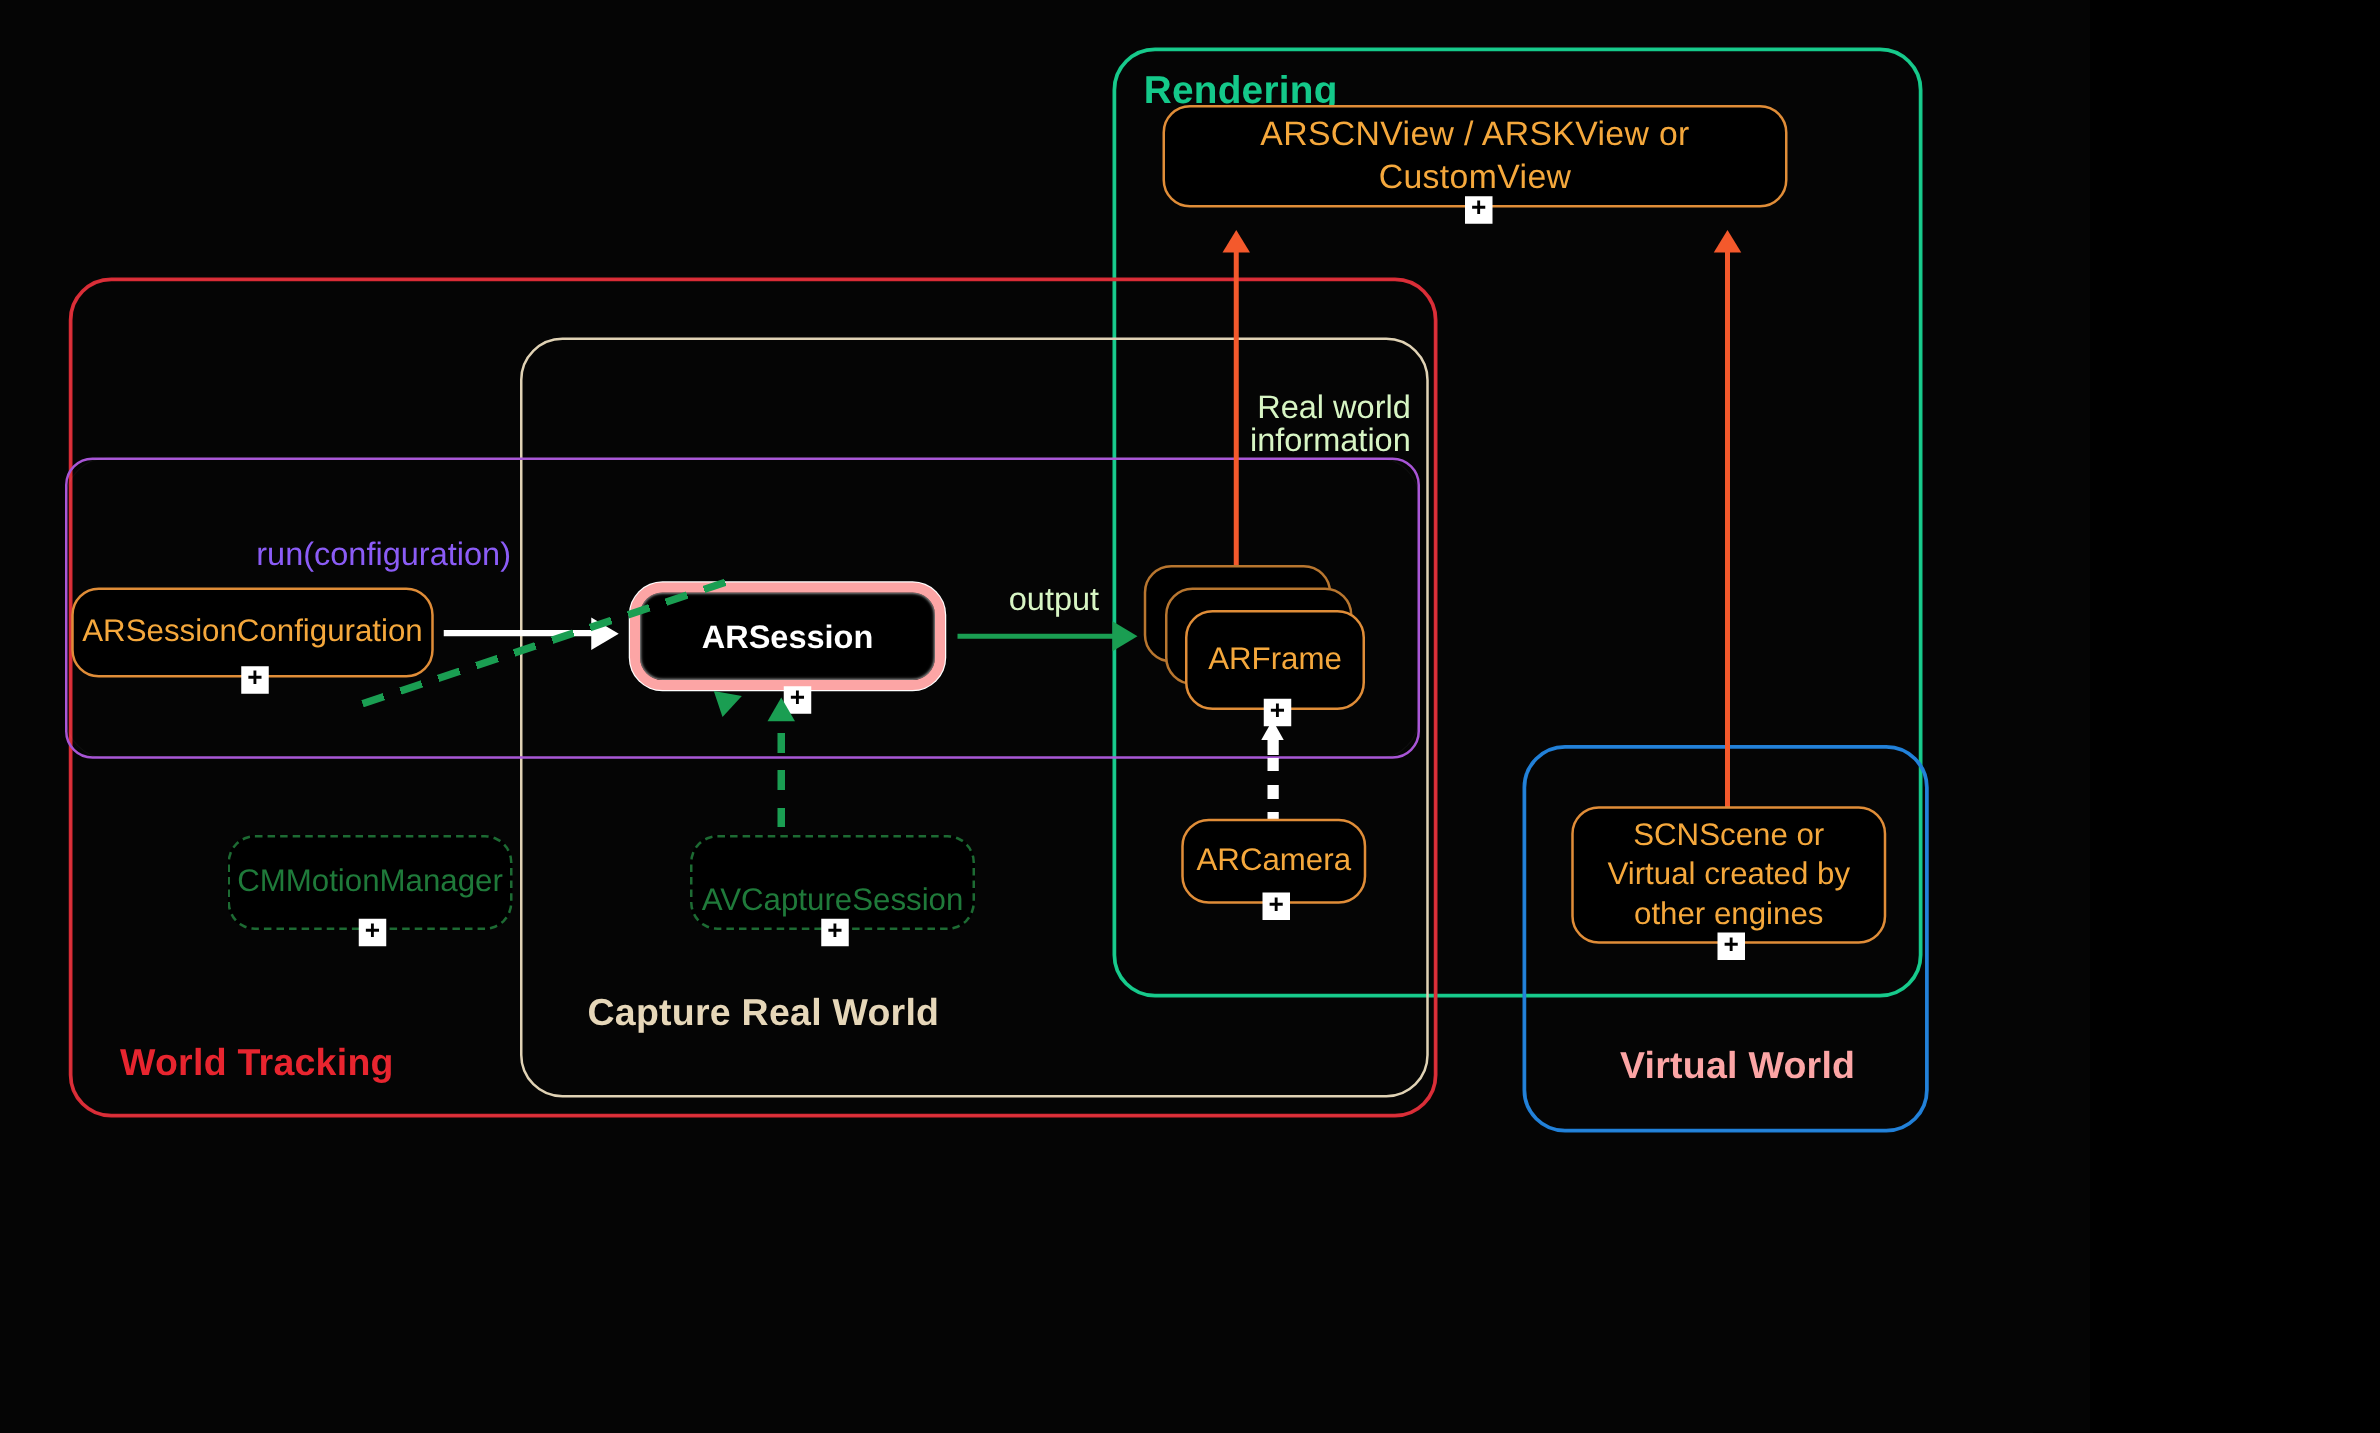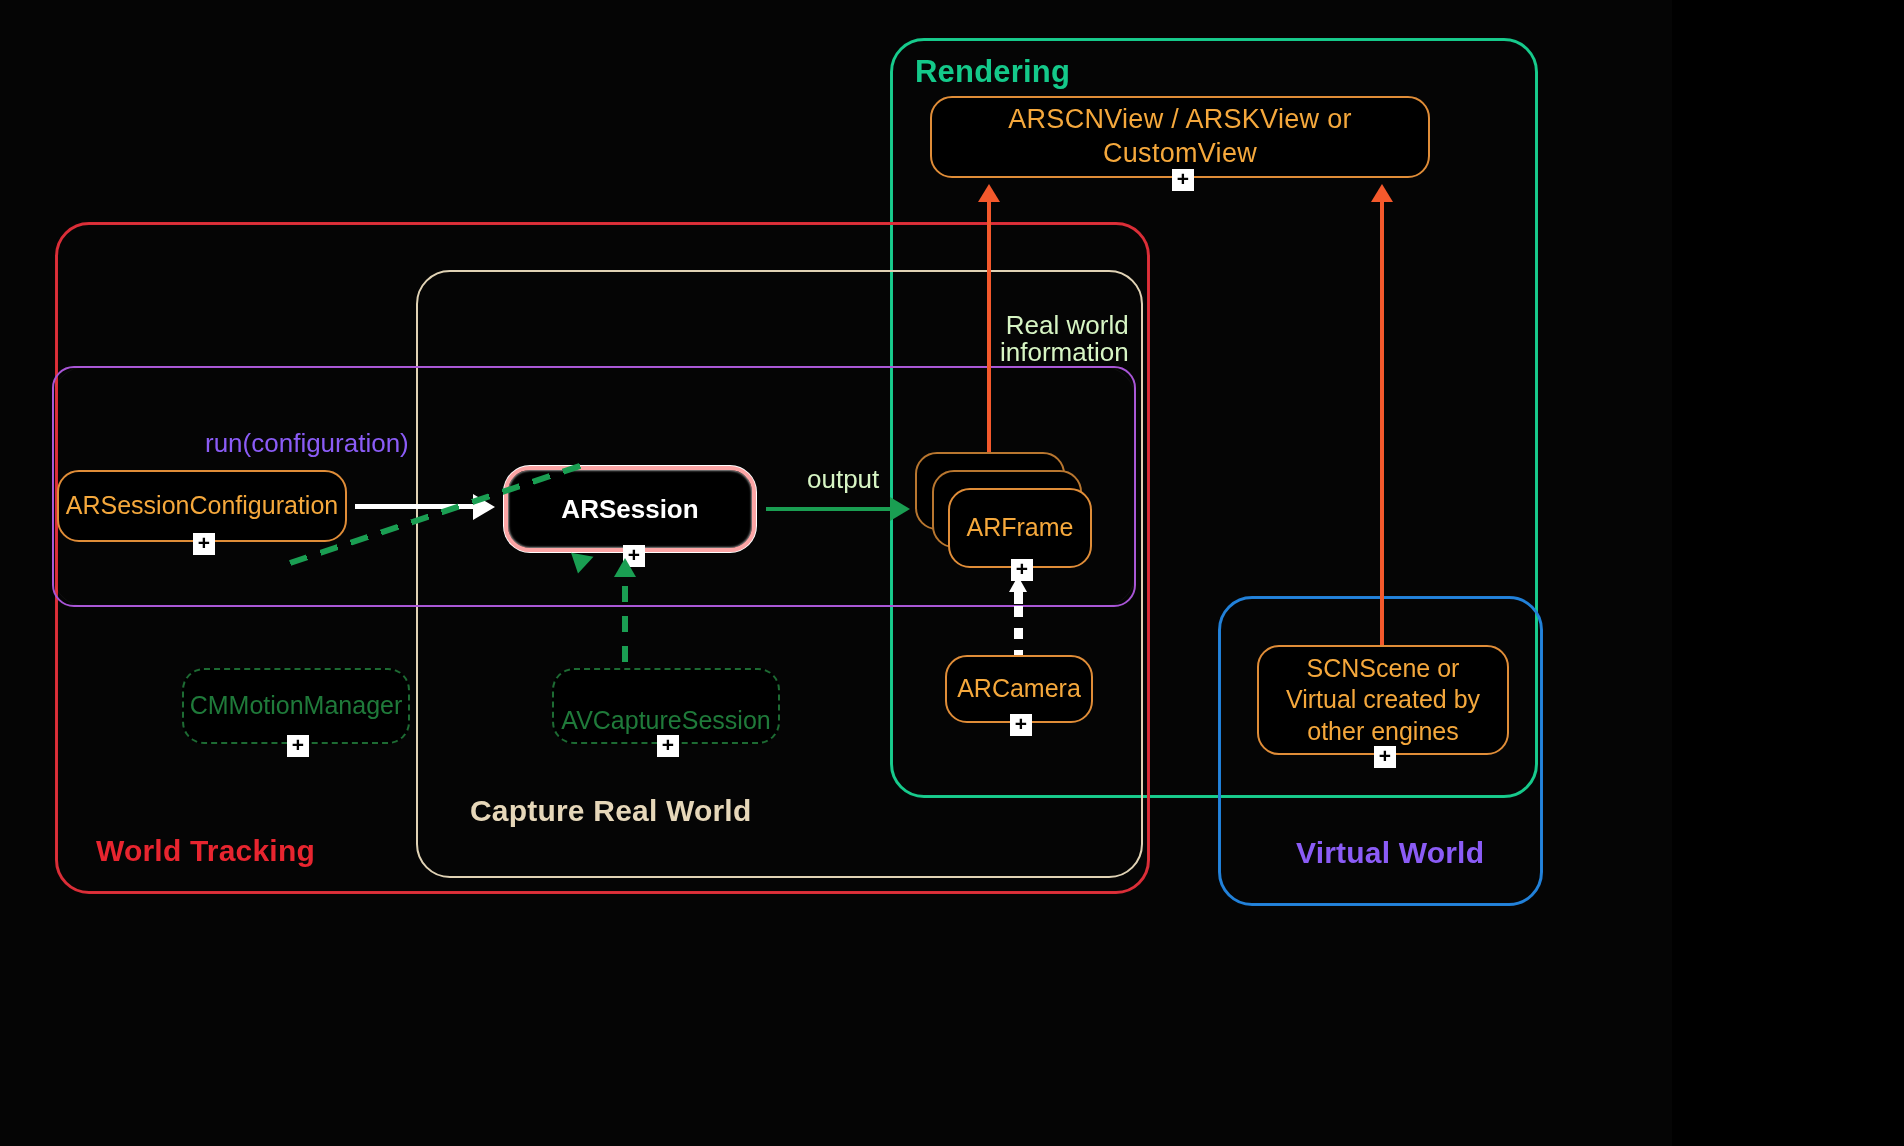--- a/index.html
+++ b/index.html
@@ -10,21 +10,21 @@
   .group{position:absolute;border-style:solid;border-width:3px;border-radius:34px;box-sizing:border-box;}
   .group::after{content:"";position:absolute;inset:-2px;border-radius:34px;border:1px solid rgba(255,255,255,.04);pointer-events:none;}
   .grp-label{position:absolute;font-weight:bold;letter-spacing:.2px;white-space:nowrap;
              font-family:"Liberation Sans",sans-serif;}
 
   
   .node{position:absolute;box-sizing:border-box;border:2px solid #e08d38;border-radius:22px;
         background:#000;display:flex;align-items:center;justify-content:center;text-align:center;
         color:#f5a83c;font-size:25px;line-height:1.25;padding:6px 14px;}
   .node.dashed{border:2px dashed #1d6b33;color:#1f7a3a;margin-left:16px;}
-  .node.sketch{border:4px solid #fca5a5;border-radius:26px;color:#fff;font-weight:bold;font-size:26px;
+  .node.sketch{border:8px solid #fca5a5;border-radius:26px;color:#fff;font-weight:bold;font-size:26px;
                box-shadow:0 0 0 1px #fff, 0 0 2px 1px rgba(255,255,255,.55) inset;}
 
   
   .plus{position:absolute;width:22px;height:22px;background:#fff;color:#000;font-size:21px;line-height:20px;
         font-weight:bold;text-align:center;font-family:"Liberation Sans",sans-serif;}
 
   
   .line{position:absolute;}
   .arrowhead{position:absolute;width:0;height:0;}
 
@@ -43,33 +43,33 @@
 
   <div class="group" style="left:55px;top:222px;width:1095px;height:672px;border-color:#d92b35;"></div>
   <div class="grp-label" style="left:96px;top:834px;font-size:30px;color:#e8252f;">World Tracking</div>
 
   <div class="group" style="left:416px;top:270px;width:727px;height:608px;border-color:#e0d2b4;border-width:2px;"></div>
   <div class="grp-label" style="left:470px;top:794px;font-size:30px;color:#e6d7b9;">Capture Real World</div>
 
   <div class="group" style="left:52px;top:366px;width:1084px;height:241px;border-color:#a855d6;border-width:2px;border-radius:22px;"></div>
 
   <div class="group" style="left:1218px;top:596px;width:325px;height:310px;border-color:#1f7fd8;"></div>
-  <div class="grp-label" style="left:1296px;top:836px;font-size:30px;color:#8b5cf6;">Virtual World</div>
+  <div class="grp-label" style="left:1296px;top:836px;font-size:30px;color:#fca5a5;">Virtual World</div>
 
   <div class="line" style="left:987px;top:198px;width:4px;height:258px;background:#f4592c;"></div>
   <div class="arrowhead" style="left:978px;top:184px;border-left:11px solid transparent;border-right:11px solid transparent;border-bottom:18px solid #f4592c;"></div>
   <div class="lbl" style="left:1000px;top:312px;font-size:26px;color:#d7f5c4;line-height:1.05;">
     <div>Real world</div>
     <div>information</div>
   </div>
 
   <div class="line" style="left:1380px;top:198px;width:4px;height:475px;background:#f4592c;"></div>
   <div class="arrowhead" style="left:1371px;top:184px;border-left:11px solid transparent;border-right:11px solid transparent;border-bottom:18px solid #f4592c;"></div>
 
-  <div class="node" style="left:930px;top:96px;width:500px;height:82px;font-size:27px;letter-spacing:.3px;">
+  <div class="node" style="left:930px;top:84px;width:500px;height:82px;font-size:27px;letter-spacing:.3px;">
     <span>ARSCNView  / ARSKView  or CustomView</span>
     <span class="plus" style="left:240px;top:71px;">+</span>
   </div>
 
   <div class="lbl" style="left:205px;top:428px;font-size:26px;color:#8b5cf6;">
     <span>run(configuration)</span>
   </div>
 
   <div class="node" style="left:57px;top:470px;width:290px;height:72px;font-size:25px;">
     <span>ARSessionConfiguration</span>

